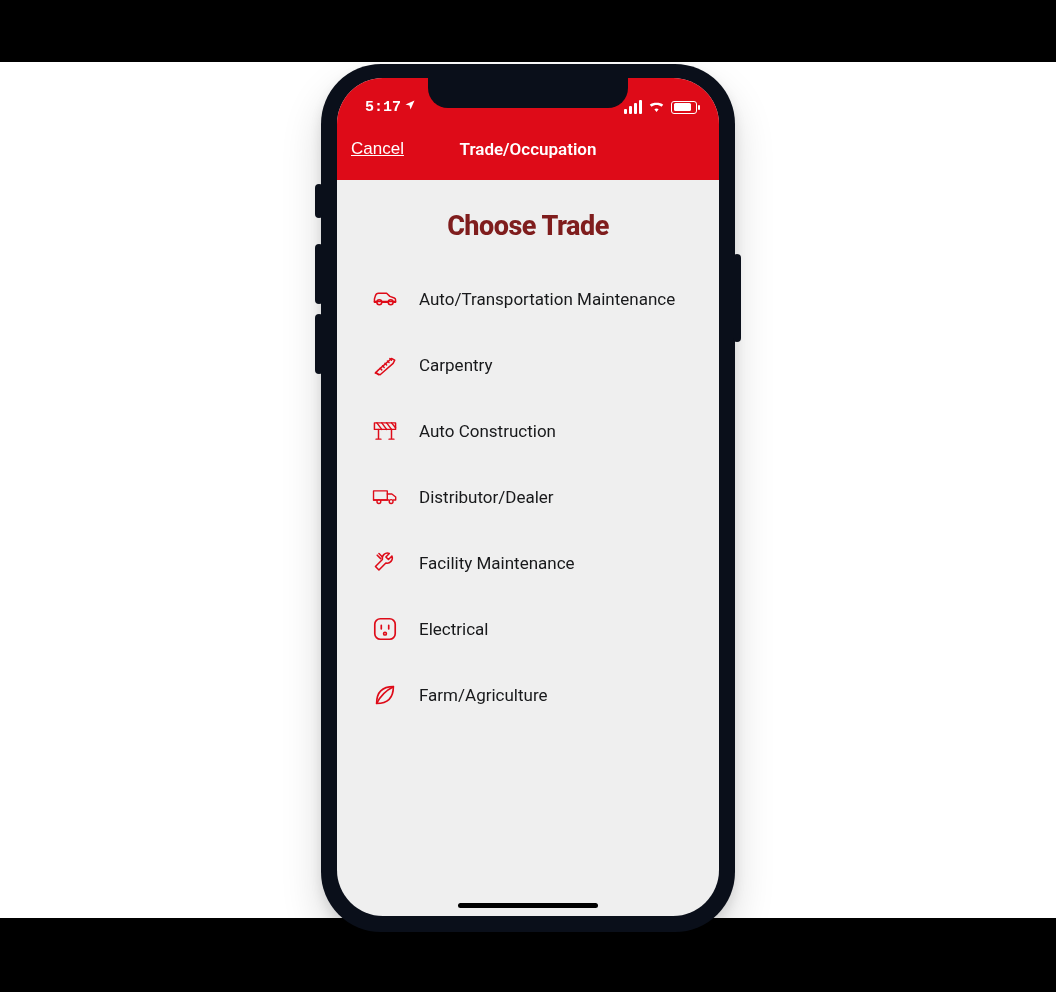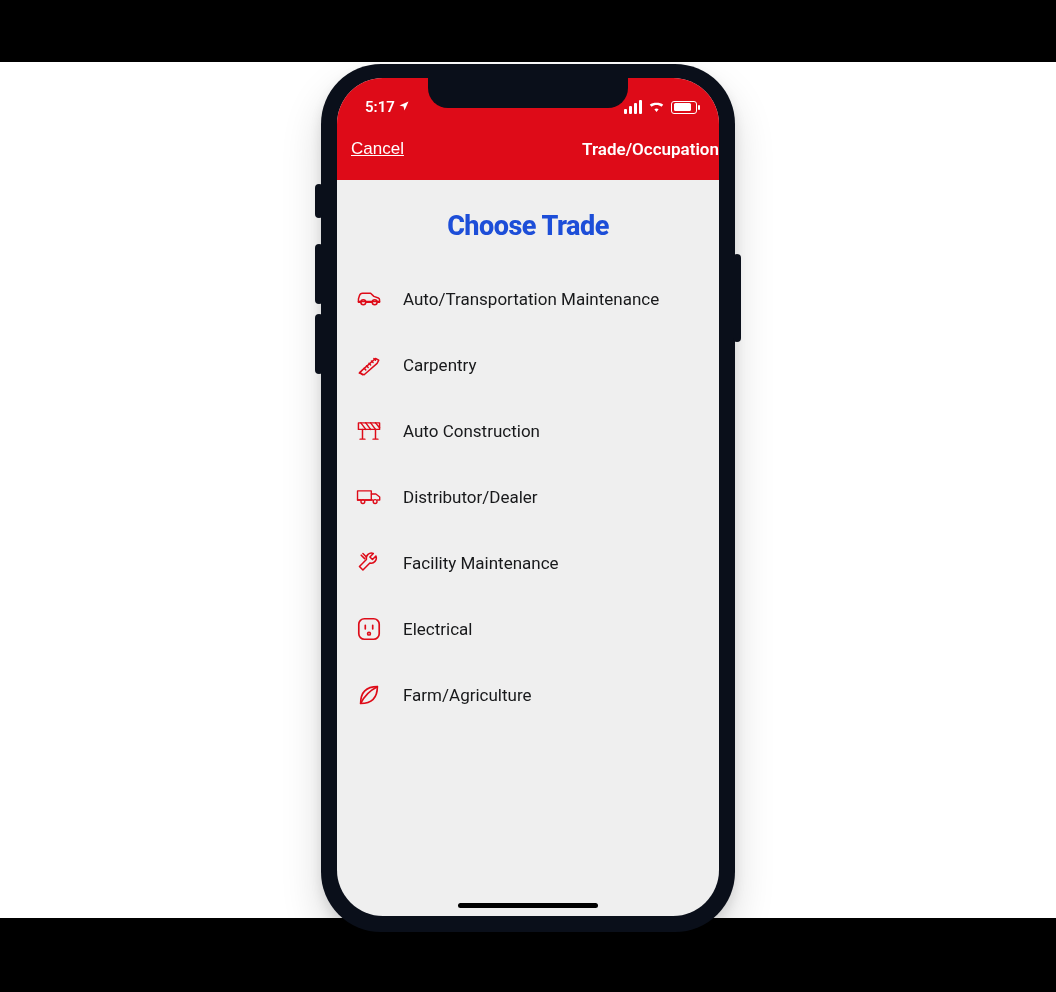--- a/index.html
+++ b/index.html
@@ -58,21 +58,21 @@
   }
   .status-row {
     display:flex;
     justify-content:space-between;
     align-items:center;
     height:30px;
     padding:0 22px 0 28px;
     font-size:15px;
     font-weight:600;
   }
-  .status-left { display:flex; align-items:center; gap:3px; }
+  .status-left { display:flex; align-items:center; gap:3px;font-family:Liberation Mono, monospace; }
   .status-right { display:flex; align-items:center; gap:6px; }
   .loc-arrow { display:inline-block; }
   .signal-bars { display:inline-flex; align-items:flex-end; gap:2px; }
   .signal-bars span { width:3px; background:#fff; border-radius:1px; display:inline-block; }
   .signal-bars span:nth-child(1){height:5px;}
   .signal-bars span:nth-child(2){height:8px;}
   .signal-bars span:nth-child(3){height:11px;}
   .signal-bars span:nth-child(4){height:14px;}
   .wifi-ic { display:inline-block; }
   .battery {
@@ -86,35 +86,35 @@
     display:flex; align-items:center;
     height:54px;
     position:relative;
   }
   .cancel-btn {
     position:absolute; left:14px;
     font-size:17px; font-weight:400; color:#fff;
     background:none; border:none; cursor:pointer;text-decoration:underline;
   }
   .nav-title {
-    width:100%; text-align:right;
+    width:100%; text-align:center;
     font-size:17px; font-weight:600; color:#fff;
   }
 
   .content { background:#efefef; }
   .page-title {
     text-align:center;
     font-size:27px;
     font-weight:800;
-    color:#1d4ed8;
+    color:#7f1d1d;
     padding:30px 0 24px;
     letter-spacing:-0.5px;
   }
 
-  .trade-list { padding:0 18px; }
+  .trade-list { padding:0 34px; }
   .trade-row {
     display:flex; align-items:center;
     gap:20px;
     min-height:66px;
     cursor:pointer;
   }
   .trade-icon {
     width:28px; height:28px;
     display:flex; align-items:center; justify-content:center;
     color:#de0b18;

